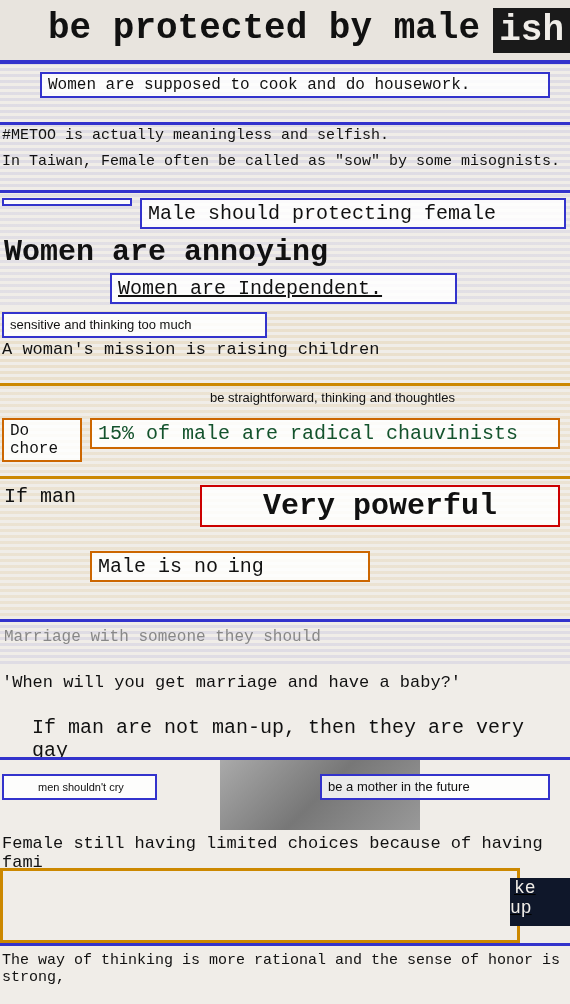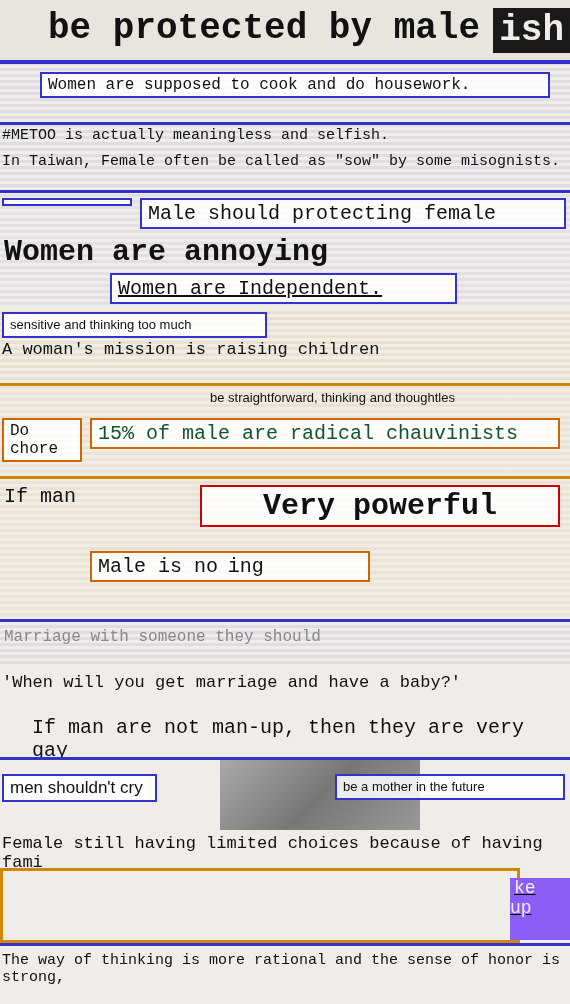--- a/index.html
+++ b/index.html
@@ -147,36 +147,36 @@
 
 <div style="position:absolute;top:757px;left:0;width:570px;height:3px;background:#3333cc;"></div>
 
 <div style="position:absolute;top:760px;left:0;width:570px;height:70px;">
 
   <div class="photo-placeholder" style="top:0;left:220px;width:200px;height:70px;">
     <div style="width:100%;height:100%;background:linear-gradient(135deg,#aaa 0%,#777 50%,#999 100%);"></div>
   </div>
 
   <div class="box-blue" style="top:14px;left:2px;width:155px;">
-    <span style="font-family:Arial,sans-serif;font-size:17px;color:#111;">men shouldn't cry</span>
+    <span style="font-family:Arial,sans-serif;font-size:11px;color:#111;margin-left:28px;">men shouldn't cry</span>
   </div>
 
-  <div class="box-blue" style="top:14px;right:5px;width:230px;">
+  <div class="box-blue" style="top:14px;right:20px;width:230px;">
     <span style="font-family:Arial,sans-serif;font-size:13px;color:#111;">be a mother in the future</span>
   </div>
 </div>
 
 <div style="position:absolute;top:830px;left:0;width:570px;height:38px;">
   <span style="position:absolute;top:4px;left:2px;font-family:'Courier New',monospace;font-size:17px;color:#111;">Female still having limited choices because of having fami</span>
 </div>
 
 <div style="position:absolute;top:868px;left:0;width:570px;height:75px;">
   <div style="position:absolute;top:0;left:0;width:520px;height:75px;border:3px solid #cc8800;"></div>
 
-  <div style="position:absolute;top:10px;right:0;width:60px;height:62px;background:#8b5cf6;text-decoration:underline;">
+  <div style="position:absolute;top:10px;right:0;width:60px;height:48px;background:#0f172a;text-decoration:underline;">
     <span style="font-family:'Courier New',monospace;font-size:18px;color:#f0ede8;padding:4px;">ke up</span>
   </div>
 </div>
 
 <div style="position:absolute;top:943px;left:0;width:570px;height:3px;background:#3333cc;"></div>
 
 <div style="position:absolute;top:946px;left:0;width:570px;height:58px;">
   <span style="position:absolute;top:6px;left:2px;font-family:'Courier New',monospace;font-size:15px;color:#111;">The way of thinking is more rational and the sense of honor is strong,</span>
 </div>
 

